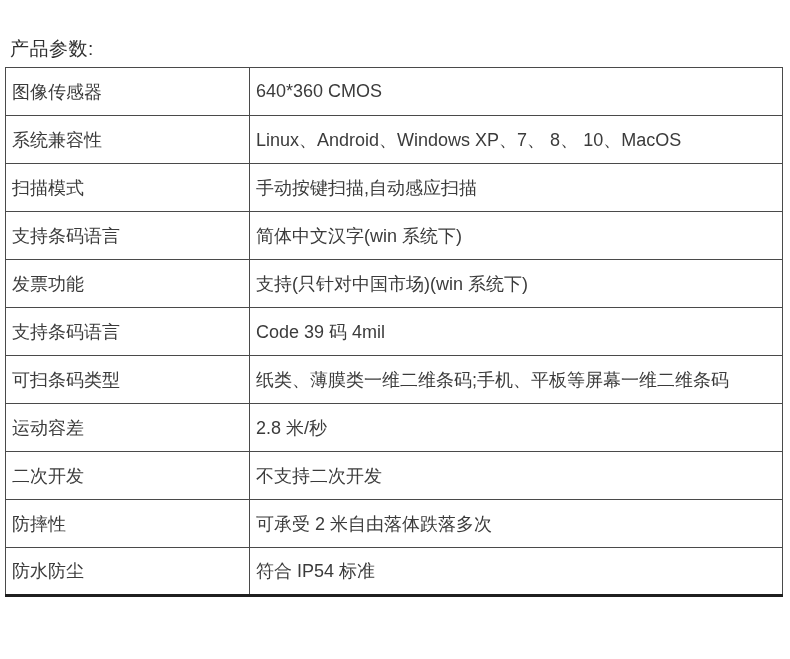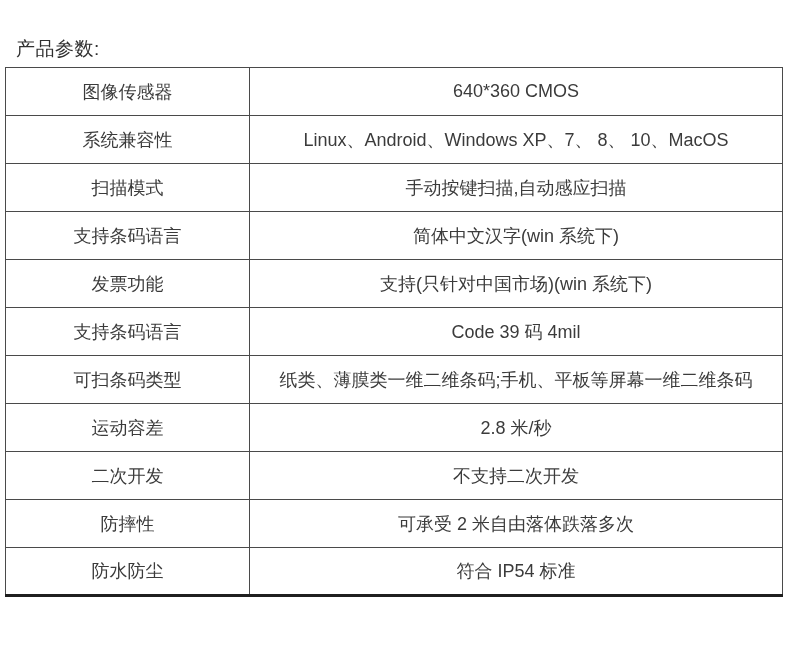--- a/index.html
+++ b/index.html
@@ -11,40 +11,40 @@
   }
   .page {
     position: relative;
     width: 790px;
     height: 659px;
     background: #ffffff;
     overflow: hidden;
   }
   .page-title {
     position: absolute;
-    left: 16px;
+    left: 10px;
     top: 37px;
     font-size: 19px;
     line-height: 24px;
     color: #2f2f2f;
     letter-spacing: 0.5px;
   }
   table.spec-table {
     position: absolute;
     left: 5px;
     top: 67px;
     width: 778px;
     border-collapse: collapse;
     table-layout: fixed;
   }
   table.spec-table td {
     border: 1px solid #4a4a4a;
     height: 48px;
     padding: 0 6px;
-    text-align: center;
+    text-align: left;
     vertical-align: middle;
     font-size: 18px;
     color: #3b3b3b;
     white-space: pre-wrap;
     overflow: hidden;
   }
   table.spec-table td.label-cell {
     width: 244px;
   }
   table.spec-table tr:last-child td {

